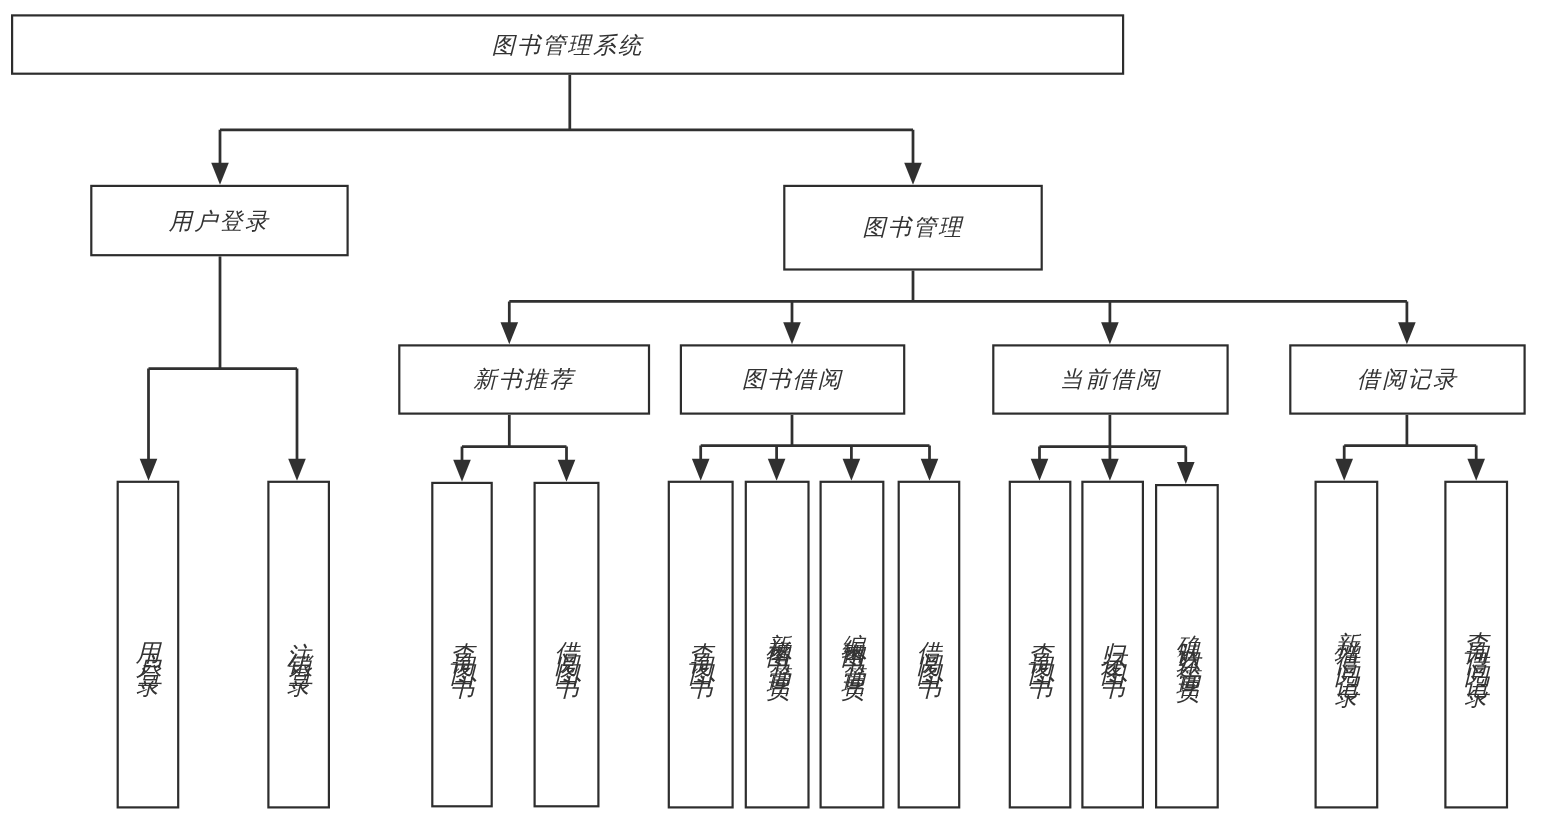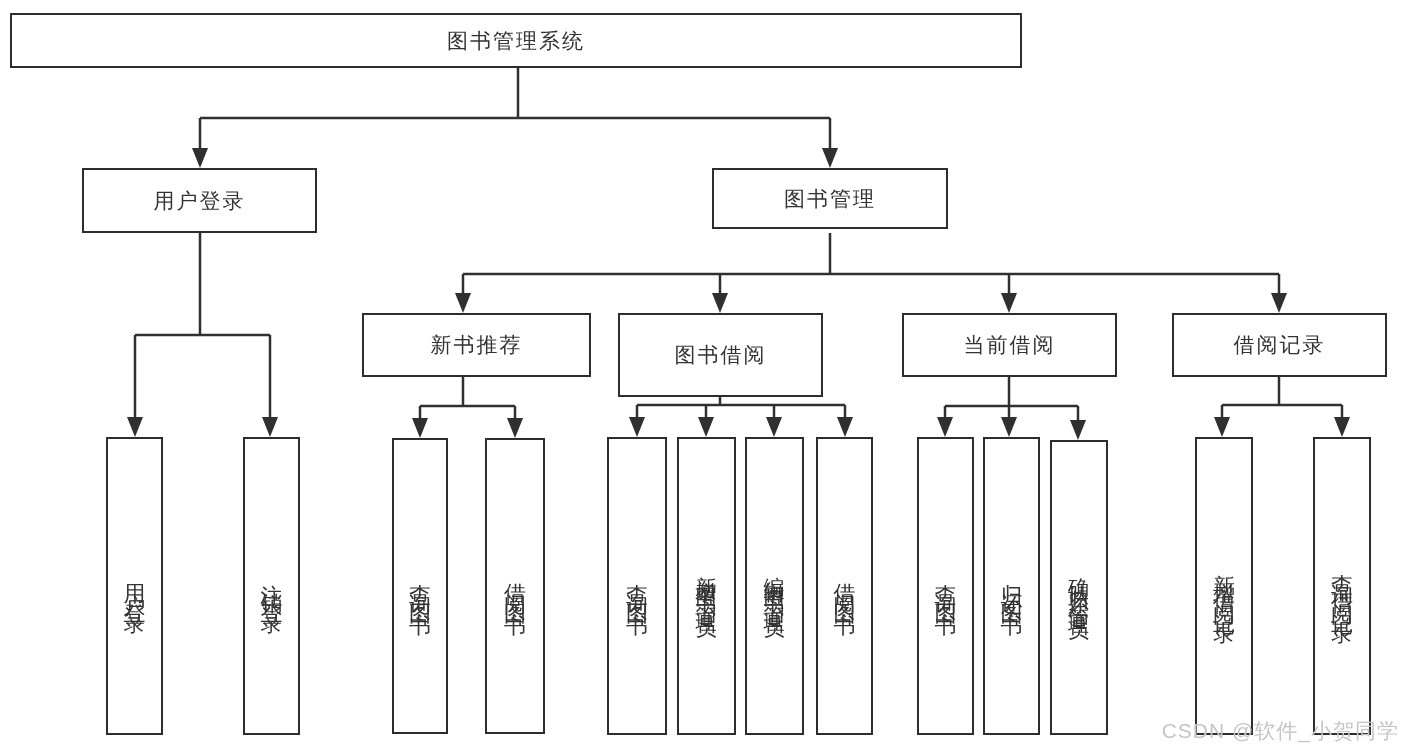--- a/index.html
+++ b/index.html
@@ -2,20 +2,21 @@
 <html lang="zh"><head>
 <meta charset="utf-8">
 <style>
   html,body{margin:0;padding:0;background:#ffffff;}
   body{font-family:"Liberation Sans","DejaVu Sans",sans-serif;}
   .canvas{
     position:relative;
     width:1405px;height:747px;
     background:#ffffff;
     overflow:hidden;
+    font-style:italic;
   }
   .wires{position:absolute;left:0;top:0;width:1405px;height:747px;}
   .box{
     position:absolute;
     box-sizing:border-box;
     background:#ffffff;
     border:2.5px solid #2d2d2d;
     display:flex;
     align-items:center;
     justify-content:center;
@@ -86,28 +87,28 @@
     </g>
   </svg>
 
   <div class="box" style="left:10px;top:13px;width:1012px;height:55px">
     <span class="lbl">图书管理系统</span>
   </div>
 
   <div class="box" style="left:82px;top:168px;width:235px;height:65px">
     <span class="lbl">用户登录</span>
   </div>
-  <div class="box" style="left:712px;top:168px;width:236px;height:61px">
+  <div class="box" style="left:712px;top:168px;width:236px;height:78px">
     <span class="lbl">图书管理</span>
   </div>
 
   <div class="box" style="left:362px;top:313px;width:229px;height:64px">
     <span class="lbl">新书推荐</span>
   </div>
-  <div class="box" style="left:618px;top:313px;width:205px;height:84px">
+  <div class="box" style="left:618px;top:313px;width:205px;height:64px">
     <span class="lbl">图书借阅</span>
   </div>
   <div class="box" style="left:1172px;top:313px;width:215px;height:64px">
     <span class="lbl">借阅记录</span>
   </div>
   <div class="box" style="left:902px;top:313px;width:215px;height:64px">
     <span class="lbl">当前借阅</span>
   </div>
 
   <div class="box" style="left:106px;top:437px;width:57px;height:298px">
@@ -147,15 +148,14 @@
     <span class="vlbl dense">确认归还（管理员）</span>
   </div>
 
   <div class="box" style="left:1195px;top:437px;width:58px;height:298px">
     <span class="vlbl">新增借阅记录</span>
   </div>
   <div class="box" style="left:1313px;top:437px;width:58px;height:298px">
     <span class="vlbl">查询借阅记录</span>
   </div>
 
-  <div class="watermark">CSDN @软件_小贺同学</div>
 
 </div>
 
 </body></html>

